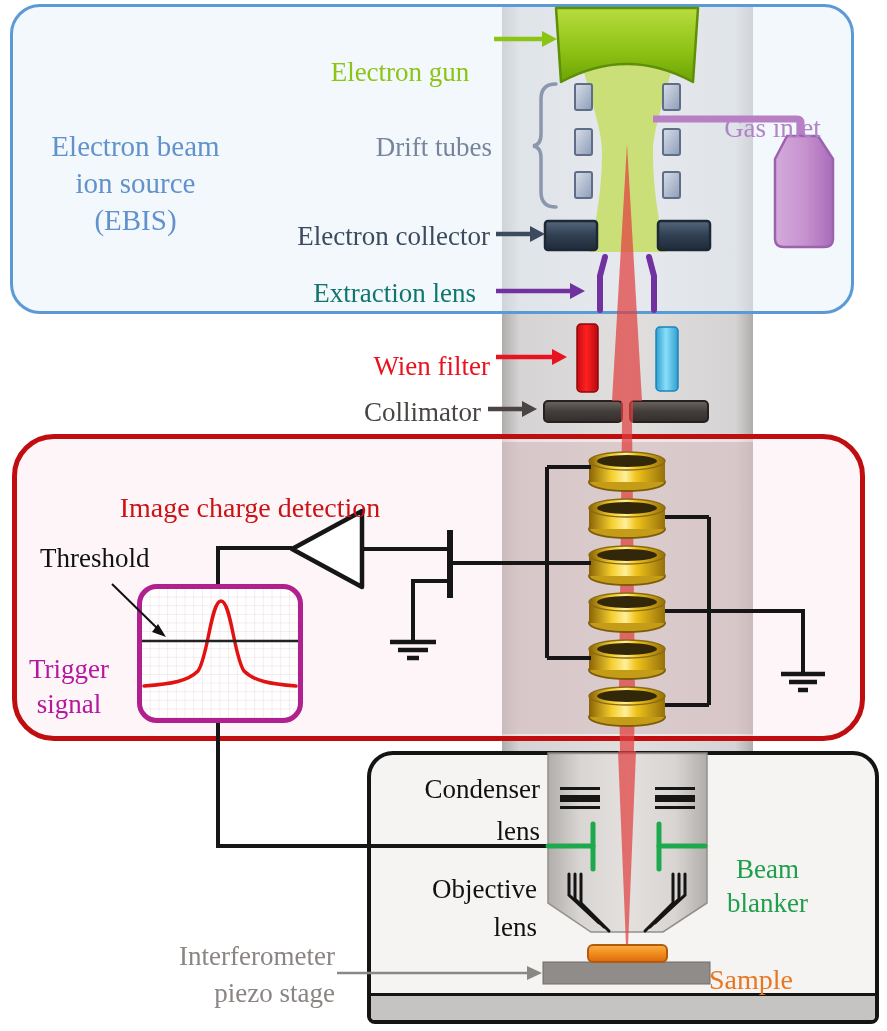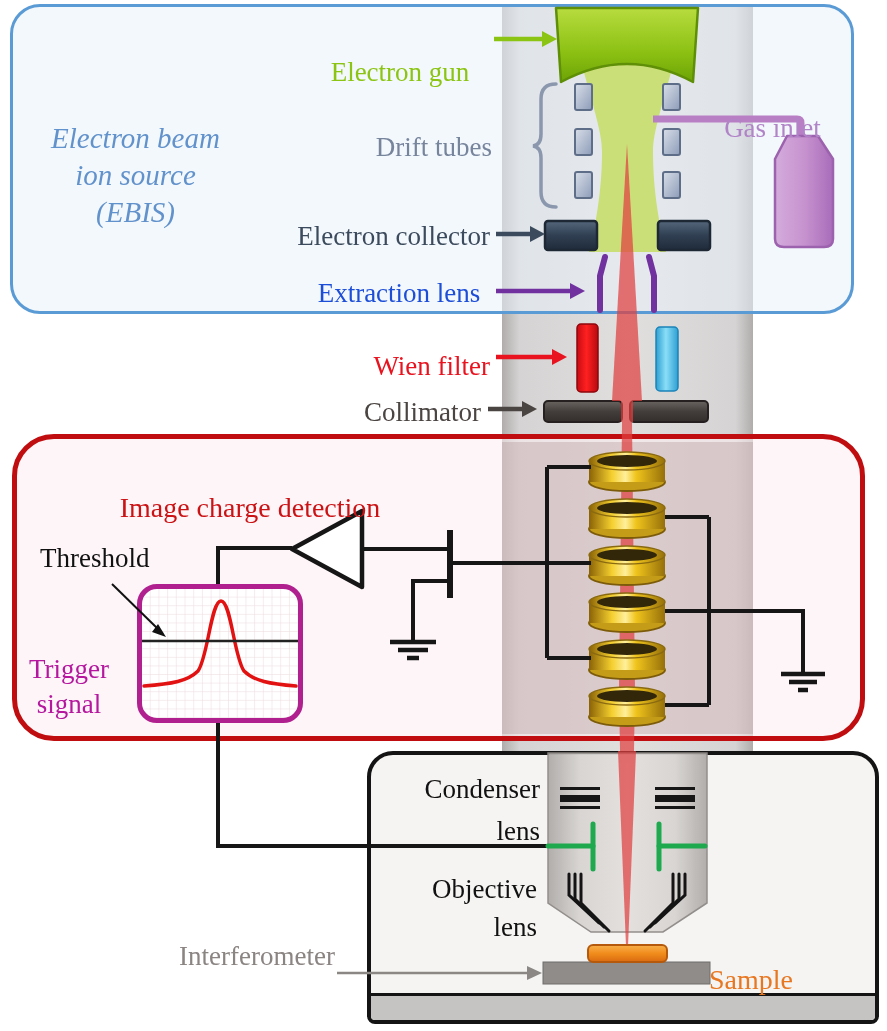--- a/index.html
+++ b/index.html
@@ -18,26 +18,26 @@
   #scope-box{left:367px;top:751px;width:504px;height:265px;border:4px solid #141414;
     border-radius:26px 26px 8px 8px;background:#f5f4f2;}
   #scope-base{position:absolute;left:0;right:0;bottom:0;height:24px;background:#c6c4c2;
     border-top:3px solid #141414;border-radius:0 0 4px 4px;}
   
   #trigger-box{left:137px;top:584px;width:156px;height:129px;border:5px solid #b1208f;
     border-radius:20px;background:#fff;overflow:hidden;}
   
   .lbl{position:absolute;font-size:27px;line-height:32px;white-space:nowrap;}
   .c{text-align:center;margin-top:32px;} .r{text-align:right;} .l{text-align:left;}
-  #ebis-title{left:28px;top:88px;width:215px;font-size:29px;line-height:37px;color:#6292cb;font-style:italic;}
+  #ebis-title{left:28px;top:96px;width:215px;font-size:29px;line-height:37px;color:#6292cb;}
   #lbl-gun{left:314px;top:24px;width:172px;color:#8bc412;}
   #lbl-drift{left:240px;top:131px;width:252px;color:#76849c;}
   #lbl-gas{left:705px;top:80px;width:135px;color:#b184c7;}
   #lbl-collector{left:245px;top:220px;width:245px;color:#3b4a5c;}
-  #lbl-extraction{left:294px;top:277px;width:210px;color:#1d4ed8;text-align:center;}
+  #lbl-extraction{left:266px;top:277px;width:210px;color:#0f766e;}
   #lbl-wien{left:340px;top:350px;width:150px;color:#e8131f;}
   #lbl-collim{left:285px;top:396px;width:196px;color:#4a4442;}
   #lbl-icd{left:75px;top:460px;width:350px;font-size:28px;color:#cb1316;}
   #lbl-threshold{left:40px;top:542px;width:160px;color:#111;}
   #lbl-trigger{left:8px;top:620px;width:122px;line-height:35px;color:#b5179e;}
   #lbl-condenser{left:385px;top:768px;width:155px;line-height:42px;color:#111;}
   #lbl-objective{left:385px;top:870px;width:152px;line-height:38px;color:#111;}
   #lbl-blanker{left:690px;top:820px;width:155px;line-height:34px;color:#1f9e4b;}
   #lbl-sample{left:695px;top:932px;width:112px;font-size:28px;color:#e87722;}
   #lbl-stage{left:60px;top:938px;width:275px;line-height:37px;color:#8a8482;}
@@ -318,18 +318,23 @@
     <div>signal</div>
   </div>
   <div class="lbl r" id="lbl-condenser">
     <div>Condenser</div>
     <div>lens</div>
   </div>
   <div class="lbl r" id="lbl-objective">
     <div>Objective</div>
     <div>lens</div>
   </div>
+  <div class="lbl c" id="lbl-blanker">
+    <div>Beam</div>
+    <div>blanker</div>
+  </div>
   <div class="lbl c" id="lbl-sample">Sample</div>
   <div class="lbl r" id="lbl-stage">
     <div>Interferometer</div>
+    <div>piezo stage</div>
   </div>
 
 </div>
 
 </body></html>

